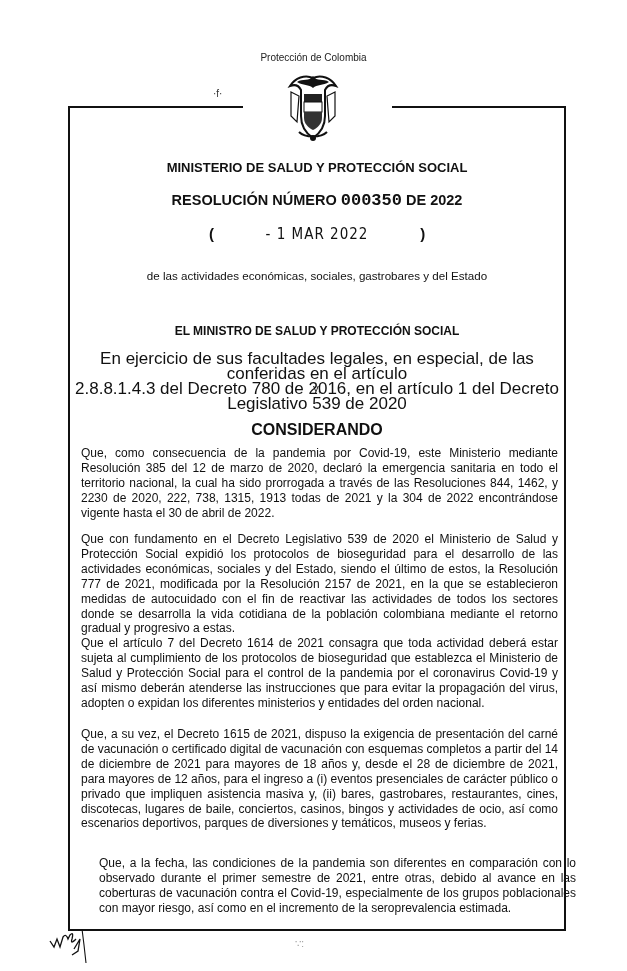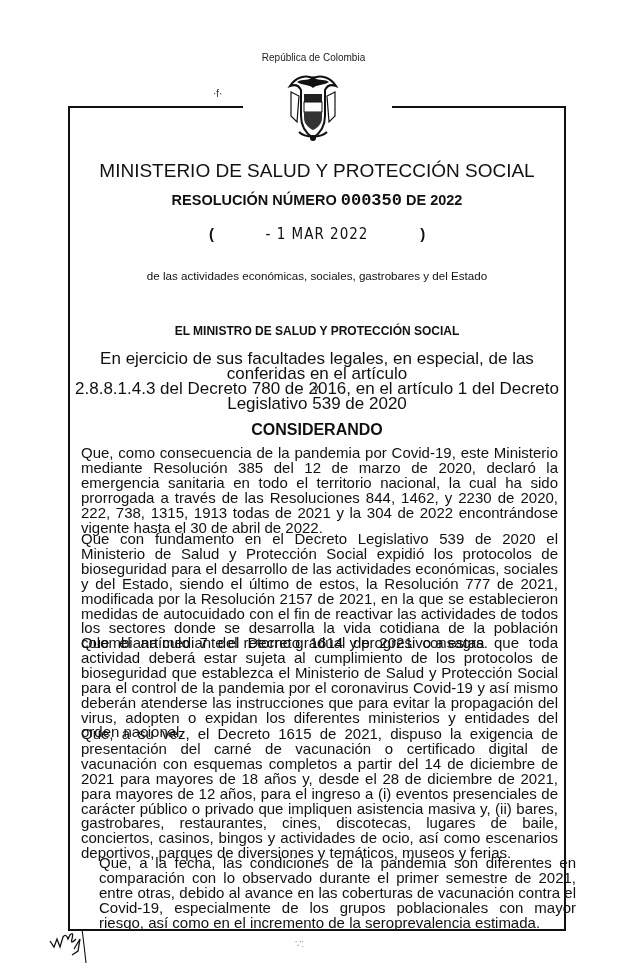--- a/index.html
+++ b/index.html
@@ -8,46 +8,46 @@
   .republica { position: absolute; top: 52px; left: 0; width: 627px; text-align: center;
                font-size: 10px; color: #222; }
   .crest { position: absolute; left: 287px; top: 72px; width: 52px; height: 72px; }
   .frame-left { position: absolute; left: 68px; top: 106px; width: 2px; height: 825px; background: #111; }
   .frame-right { position: absolute; left: 564px; top: 106px; width: 2px; height: 825px; background: #111; }
   .frame-top-l { position: absolute; left: 68px; top: 106px; width: 175px; height: 2px; background: #111; }
   .frame-top-r { position: absolute; left: 392px; top: 106px; width: 174px; height: 2px; background: #111; }
   .frame-bottom { position: absolute; left: 68px; top: 929px; width: 498px; height: 2px; background: #111; }
   .scan-mark { position: absolute; font-size: 10px; color: #333; }
   .center { position: absolute; left: 70px; width: 494px; text-align: center; }
-  .ministerio { top: 160px; font-weight: normal; font-size: 19px; }
+  .ministerio { top: 160px; font-weight: bold; font-size: 13px; }
   .resolucion { top: 191px; font-weight: bold; font-size: 14.5px; }
   .resolucion .num { font-family: "Liberation Mono", monospace; font-size: 17px; font-weight: bold; letter-spacing: 0; }
   .fecha { top: 225px; font-size: 15px; }
   .fecha .paren { display: inline-block; width: 100px; font-weight: bold; }
   .fecha .date { font-family: "DejaVu Sans Condensed", "DejaVu Sans", sans-serif; font-size: 15px; letter-spacing: 1px; }
   .epigrafe { top: 268px; font-size: 11.6px; line-height: 15px; }
   .ministro { top: 324px; font-weight: bold; font-size: 12px; }
   .facultades { top: 351px; font-size: 17px; line-height: 15px; }
   .y-line { top: 381px; font-size: 11.6px; }
   .considerando { top: 421px; font-weight: bold; font-size: 16px; }
-  .para { position: absolute; left: 81px; width: 477px; font-size: 15px; line-height: 14.9px;
+  .para { position: absolute; left: 81px; width: 477px; font-size: 12px; line-height: 14.9px;
           text-align: justify; text-align-last: left; }
   .p1 { top: 446px; }
   .p2 { top: 532px; }
   .p3 { top: 636px; }
   .p4 { top: 727px; }
   .p5 { top: 838px; }
   .signature { position: absolute; left: 48px; top: 925px; width: 50px; height: 40px; }
 </style>
 </head>
 <body>
 
 <div>
 
-  <div class="republica">República de Colombia</div>
+  <div class="republica">Protección de Colombia</div>
 
   <svg class="crest" viewBox="0 0 52 72">
     <path d="M26 6 C18 2 8 6 3 14 C8 12 12 14 14 18 L14 44 C14 56 20 62 26 66 C32 62 38 56 38 44 L38 18 C40 14 44 12 49 14 C44 6 34 2 26 6 Z" fill="#fff" stroke="#111" stroke-width="2"></path>
     <path d="M10 10 C16 6 22 10 26 4 C30 10 36 6 42 10 C36 14 30 12 26 16 C22 12 16 14 10 10 Z" fill="#111"></path>
     <rect x="17" y="22" width="18" height="8" fill="#222"></rect>
     <rect x="17" y="30" width="18" height="10" fill="#fff" stroke="#111" stroke-width="1"></rect>
     <path d="M17 40 L35 40 L35 46 C35 52 30 56 26 58 C22 56 17 52 17 46 Z" fill="#333"></path>
     <path d="M4 20 L12 24 L10 50 L4 44 Z" fill="#fff" stroke="#111" stroke-width="1.2"></path>
     <path d="M48 20 L40 24 L42 50 L48 44 Z" fill="#fff" stroke="#111" stroke-width="1.2"></path>
     <path d="M12 60 C18 66 34 66 40 60" fill="none" stroke="#111" stroke-width="2"></path>

